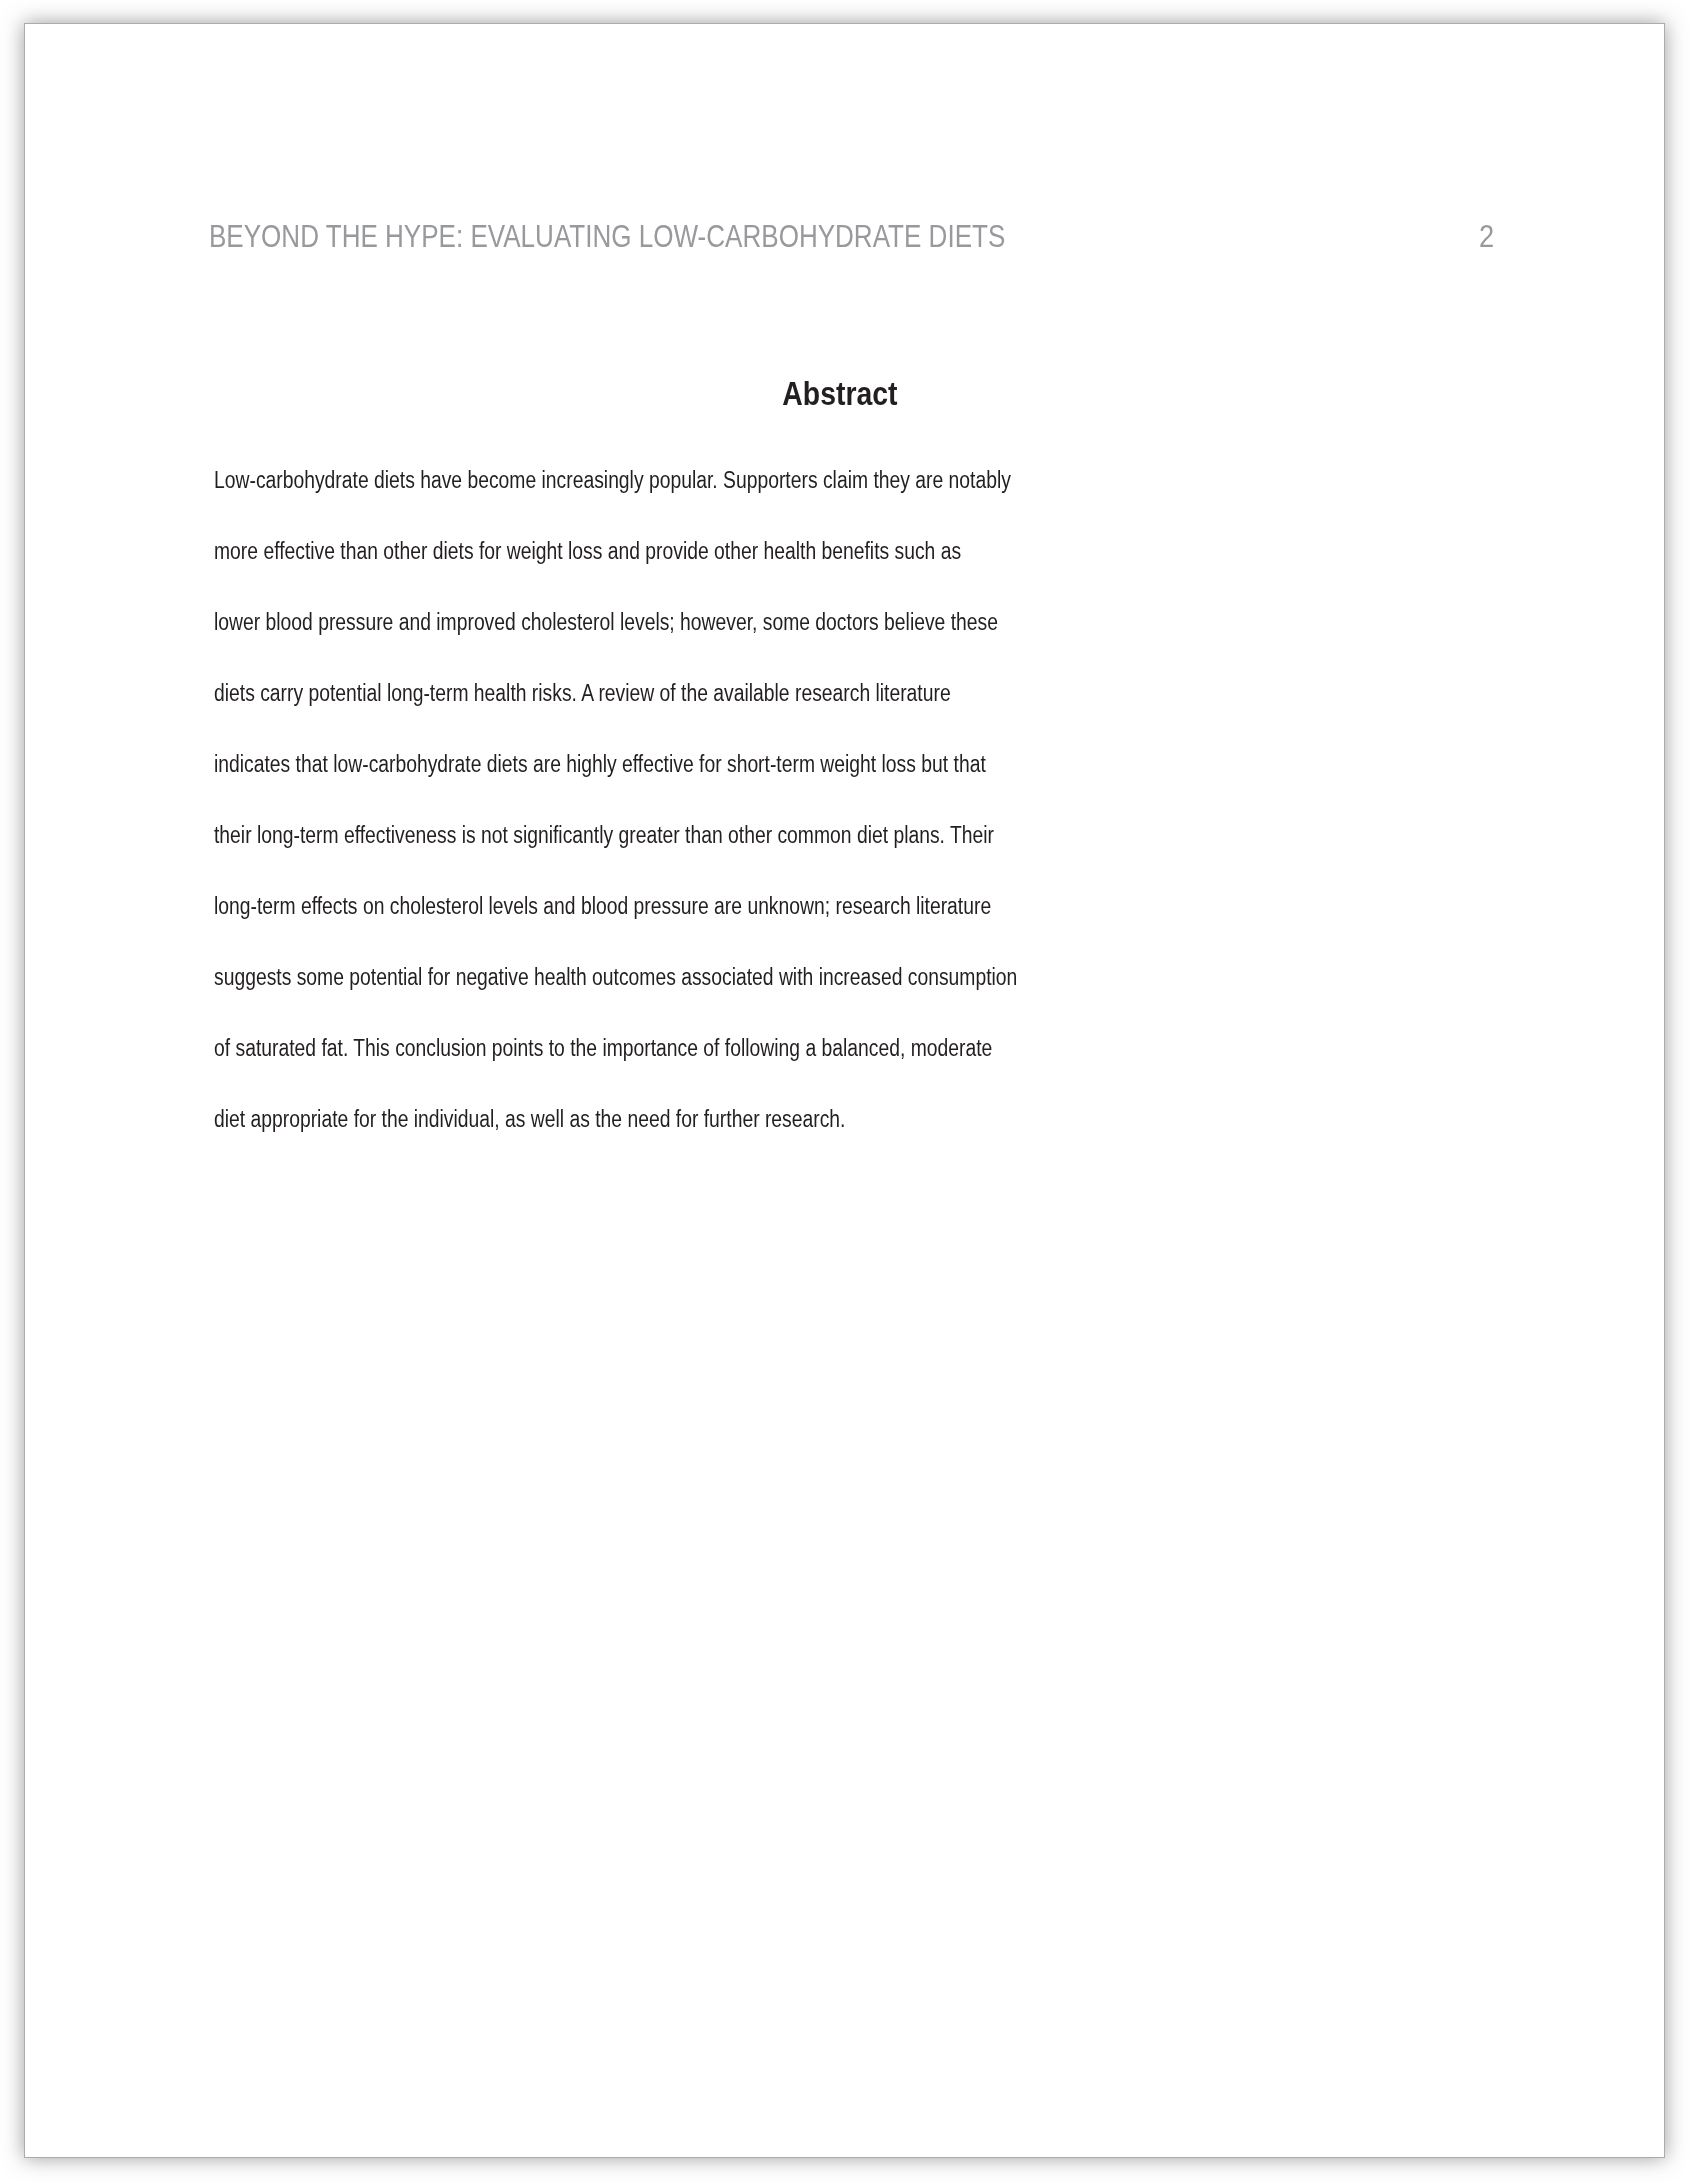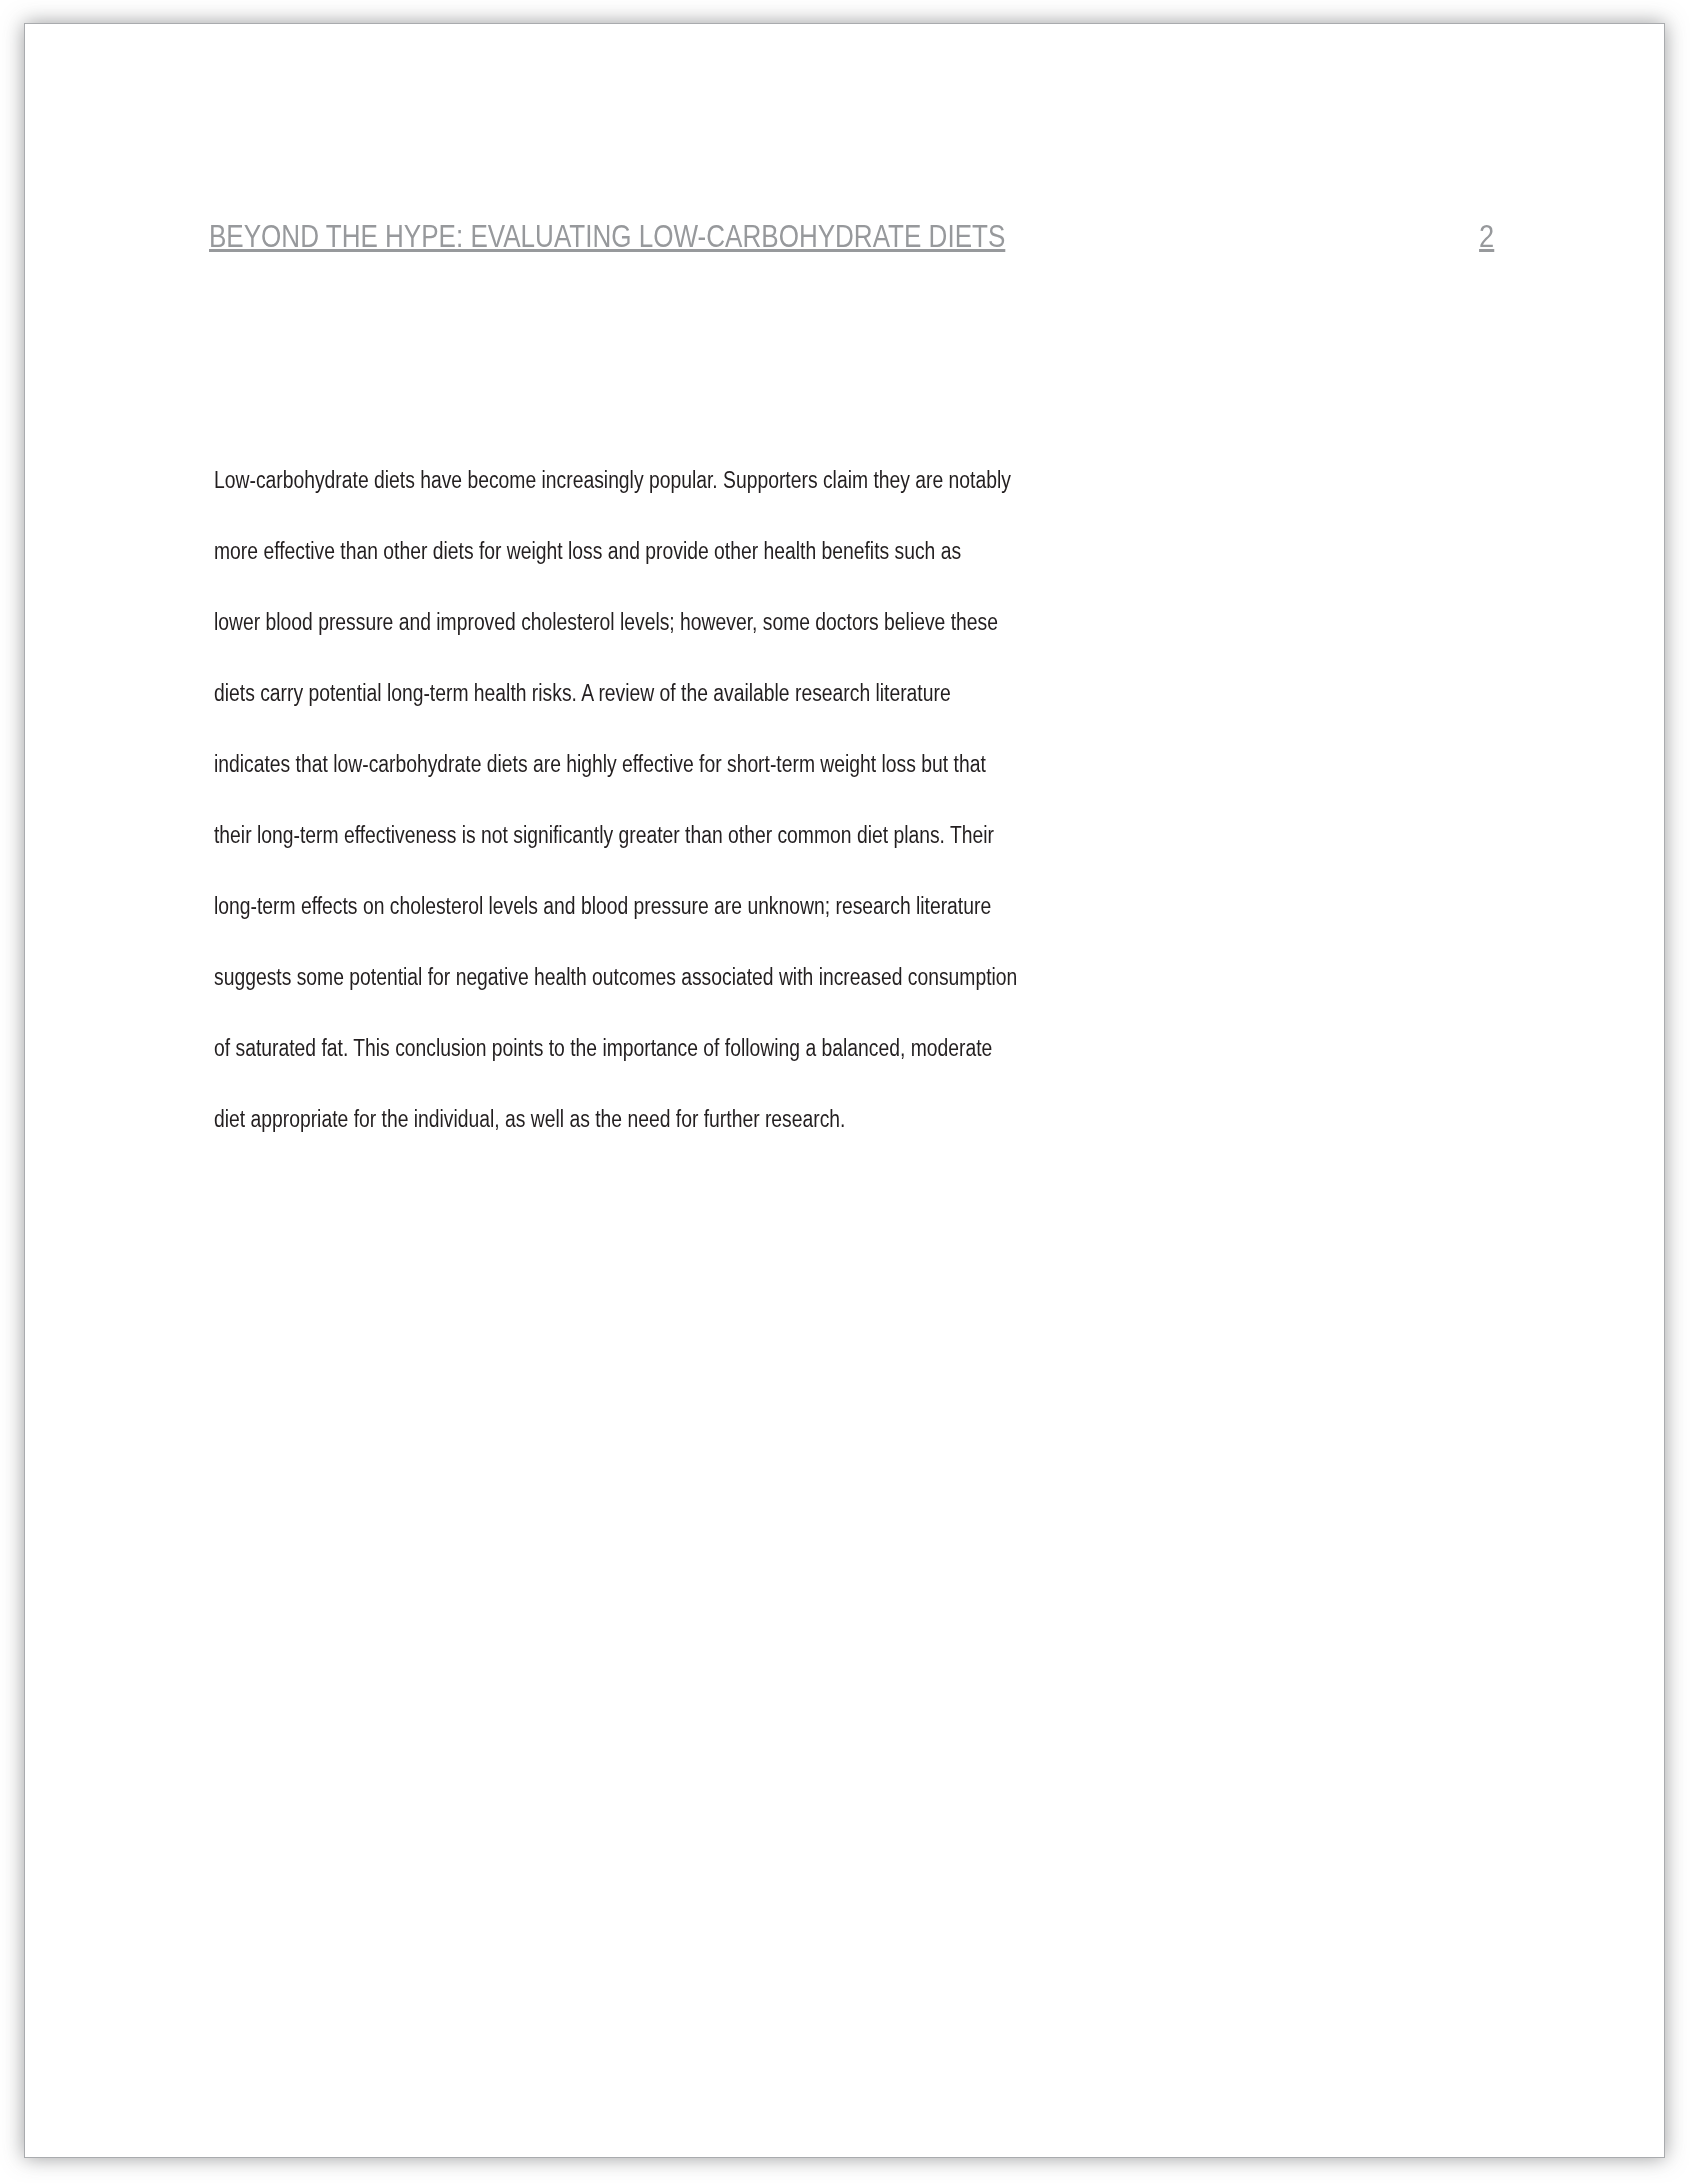--- a/index.html
+++ b/index.html
@@ -37,21 +37,20 @@
     left: 184px;
     top: 197px;
     width: 1285px;
     display: flex;
     justify-content: space-between;
     align-items: center;
     font-size: 31px;
     line-height: 1;
     color: var(--header-gray);
     white-space: nowrap;
-    text-decoration: underline;
   }
   .running-head-text {
     display: inline-block;
     transform: scaleX(0.84);
     transform-origin: left center;
   }
   .page-number {
     display: inline-block;
     transform: scaleX(0.88);
     transform-origin: right center;
@@ -91,20 +90,23 @@
 <body>
 
 <div class="canvas">
   <div class="page">
 
     <div class="running-head-row">
       <span class="running-head-text">BEYOND THE HYPE: EVALUATING LOW-CARBOHYDRATE DIETS</span>
       <span class="page-number">2</span>
     </div>
 
+    <div class="abstract-title-row">
+      <span class="title-text">Abstract</span>
+    </div>
 
     <div class="abstract-body">
       <div class="abstract-line">Low-carbohydrate diets have become increasingly popular. Supporters claim they are notably</div>
       <div class="abstract-line">more effective than other diets for weight loss and provide other health benefits such as</div>
       <div class="abstract-line">lower blood pressure and improved cholesterol levels; however, some doctors believe these</div>
       <div class="abstract-line">diets carry potential long-term health risks. A review of the available research literature</div>
       <div class="abstract-line">indicates that low-carbohydrate diets are highly effective for short-term weight loss but that</div>
       <div class="abstract-line">their long-term effectiveness is not significantly greater than other common diet plans. Their</div>
       <div class="abstract-line">long-term effects on cholesterol levels and blood pressure are unknown; research literature</div>
       <div class="abstract-line">suggests some potential for negative health outcomes associated with increased consumption</div>

